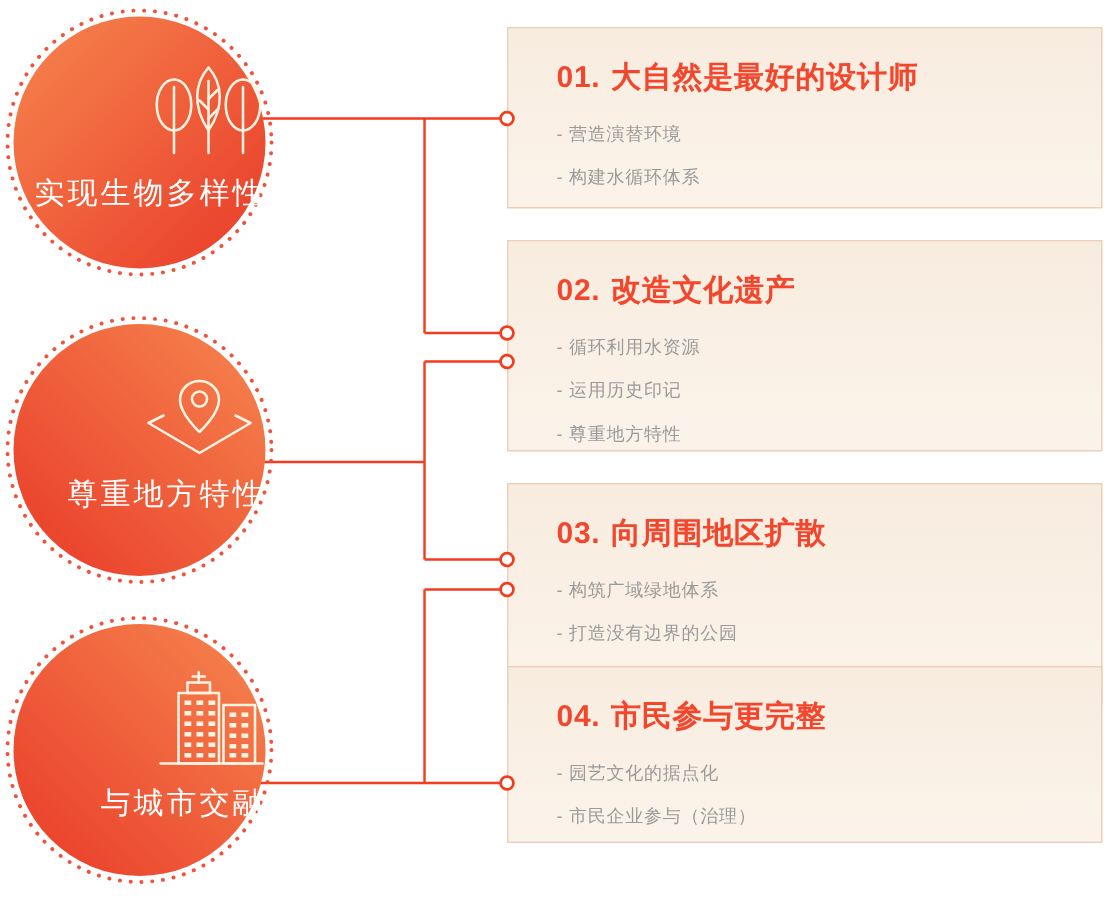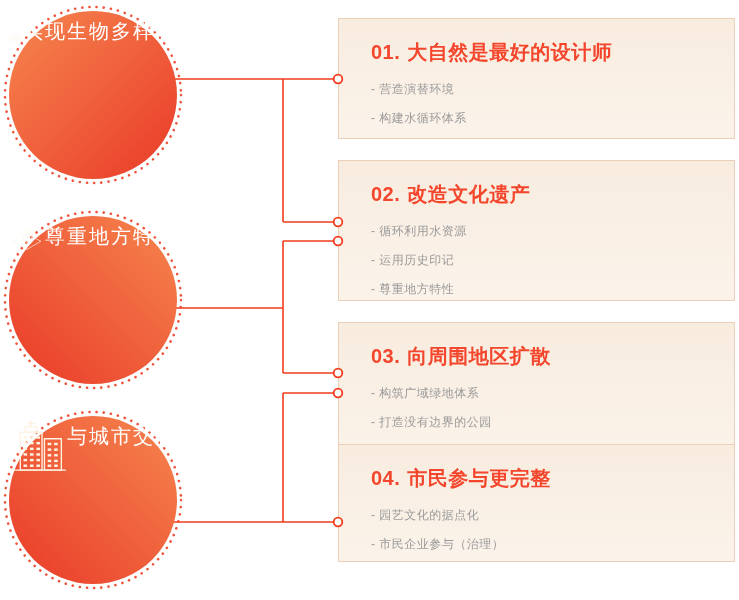--- a/index.html
+++ b/index.html
@@ -73,22 +73,22 @@
     stroke: var(--dot);
     stroke-width: 2.6;
     stroke-dasharray: 0.1 7.1;
     stroke-linecap: round;
     opacity: 0.95;
   }
   .circle-content {
     position: absolute;
     inset: 0;
     display: flex;
-    flex-direction: row;
-    align-items: flex-start;
+    flex-direction: column;
+    align-items: flex-end;
     justify-content: center;
     transform: translateY(-3px);
   }
   .circle-icon { display: block; }
   .circle-icon .ln {
     stroke: var(--icon-stroke);
     stroke-width: 1.7;
     fill: none;
     stroke-linecap: round;
     stroke-linejoin: round;

